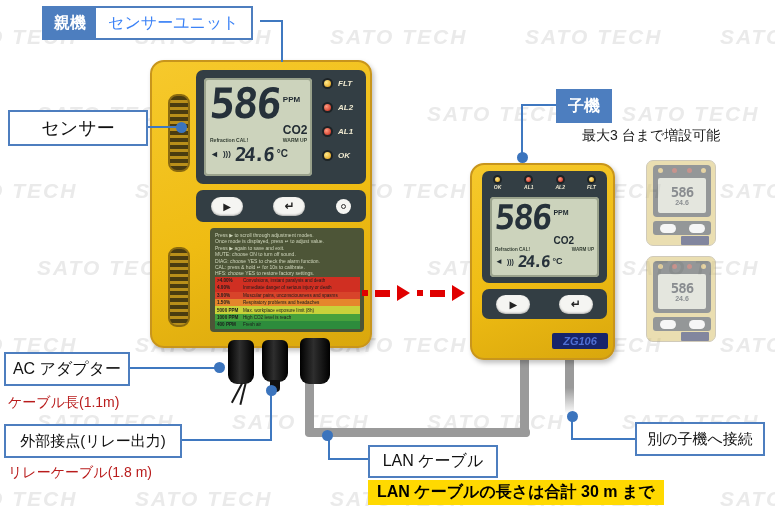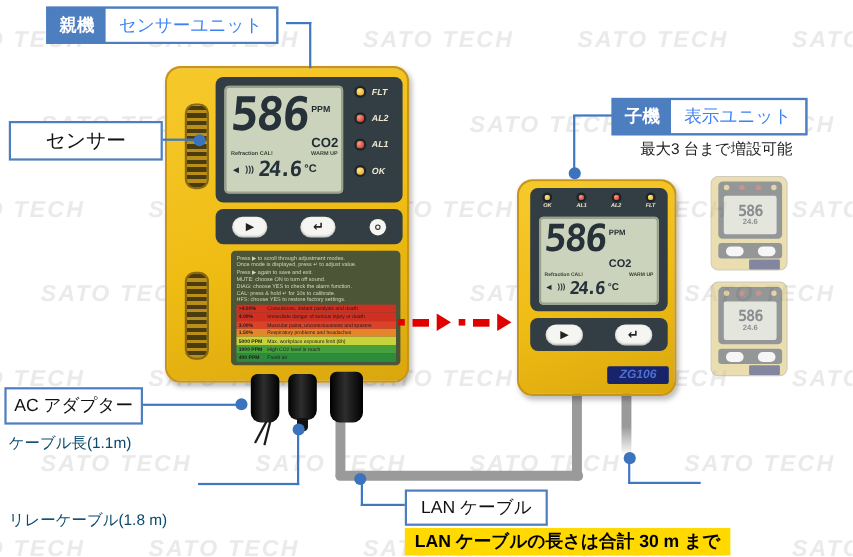--- a/index.html
+++ b/index.html
@@ -15,21 +15,21 @@
   .ln{position:absolute;background:#3f78c0;z-index:3;}
   .ln.h{height:2px;} .ln.v{width:2px;}
   .dot{position:absolute;width:11px;height:11px;border-radius:50%;background:#3b74bd;z-index:4;}
 
   
   .callout{position:absolute;background:#fff;border:2px solid #4d7ebf;color:#111;
            display:flex;align-items:center;justify-content:center;z-index:5;font-weight:500;}
   .tagged{position:absolute;display:flex;border:2px solid #4d7ebf;background:#4d7ebf;z-index:5;}
   .tagged .tag{background:#4d7ebf;color:#fff;font-weight:bold;display:flex;align-items:center;padding:0 10px;font-size:16px;}
   .tagged .name{background:#fff;color:#3b82f6;display:flex;align-items:center;justify-content:center;padding:0 12px;font-size:16px;font-weight:500;}
-  .note{position:absolute;color:#0c4a6e;font-size:14px;z-index:5;white-space:nowrap;}
+  .note{position:absolute;color:#b91c1c;font-size:14px;z-index:5;white-space:nowrap;}
   .hl-note{position:absolute;background:#ffd900;color:#000;font-weight:bold;font-size:16px;padding:2px 9px;z-index:5;white-space:nowrap;}
 
   
   .device{position:absolute;background:linear-gradient(160deg,#f6c92c 0%,#efbc13 55%,#d9a70d 100%);
           border:2px solid #c8951c;border-radius:14px;z-index:2;box-shadow:2px 3px 5px rgba(0,0,0,.25);}
   .vent{position:absolute;border-radius:9px;background:repeating-linear-gradient(180deg,#4a3c10 0 4px,#b98f1a 4px 7px);border:2px solid #8a6a10;}
   .panel{position:absolute;background:#333e44;border-radius:7px;}
   .lcd{position:absolute;background:#ccd3bc;border-radius:4px;box-shadow:inset 0 0 0 2px #9aa28c;padding:4px 5px 2px 6px;color:#222c33;}
   .lcd-main{display:flex;align-items:flex-start;}
   .seg{font-family:"DejaVu Sans Mono",monospace;font-weight:bold;transform:skewX(-5deg);letter-spacing:-2px;color:#26313a;}
@@ -352,24 +352,25 @@
   <div class="tagged" style="left:42px;top:6px;height:34px;">
     <span class="tag">親機</span>
     <span class="name">センサーユニット</span>
   </div>
 
   <div class="callout" style="left:8px;top:110px;width:140px;height:36px;font-size:18px;">センサー</div>
 
   <div class="callout" style="left:4px;top:352px;width:126px;height:34px;font-size:16px;">AC アダプター</div>
   <div class="note" style="left:8px;top:394px;">ケーブル長(1.1m)</div>
 
+  <div class="callout" style="left:4px;top:424px;width:178px;height:34px;font-size:15px;">外部接点(リレー出力)</div>
   <div class="note" style="left:8px;top:464px;">リレーケーブル(1.8 m)</div>
 
   <div class="callout" style="left:368px;top:445px;width:130px;height:33px;font-size:16px;">LAN ケーブル</div>
   <div class="hl-note" style="left:368px;top:480px;">LAN ケーブルの長さは合計 30 m まで</div>
 
   <div class="tagged" style="left:556px;top:89px;height:34px;">
     <span class="tag">子機</span>
-    <span class="name">表示ユニット</span>
   </div>
   <div class="note" style="left:582px;top:127px;color:#222;">最大3 台まで増設可能</div>
 
+  <div class="callout" style="left:635px;top:422px;width:130px;height:34px;font-size:15px;">別の子機へ接続</div>
 </div>
 
 </body></html>

